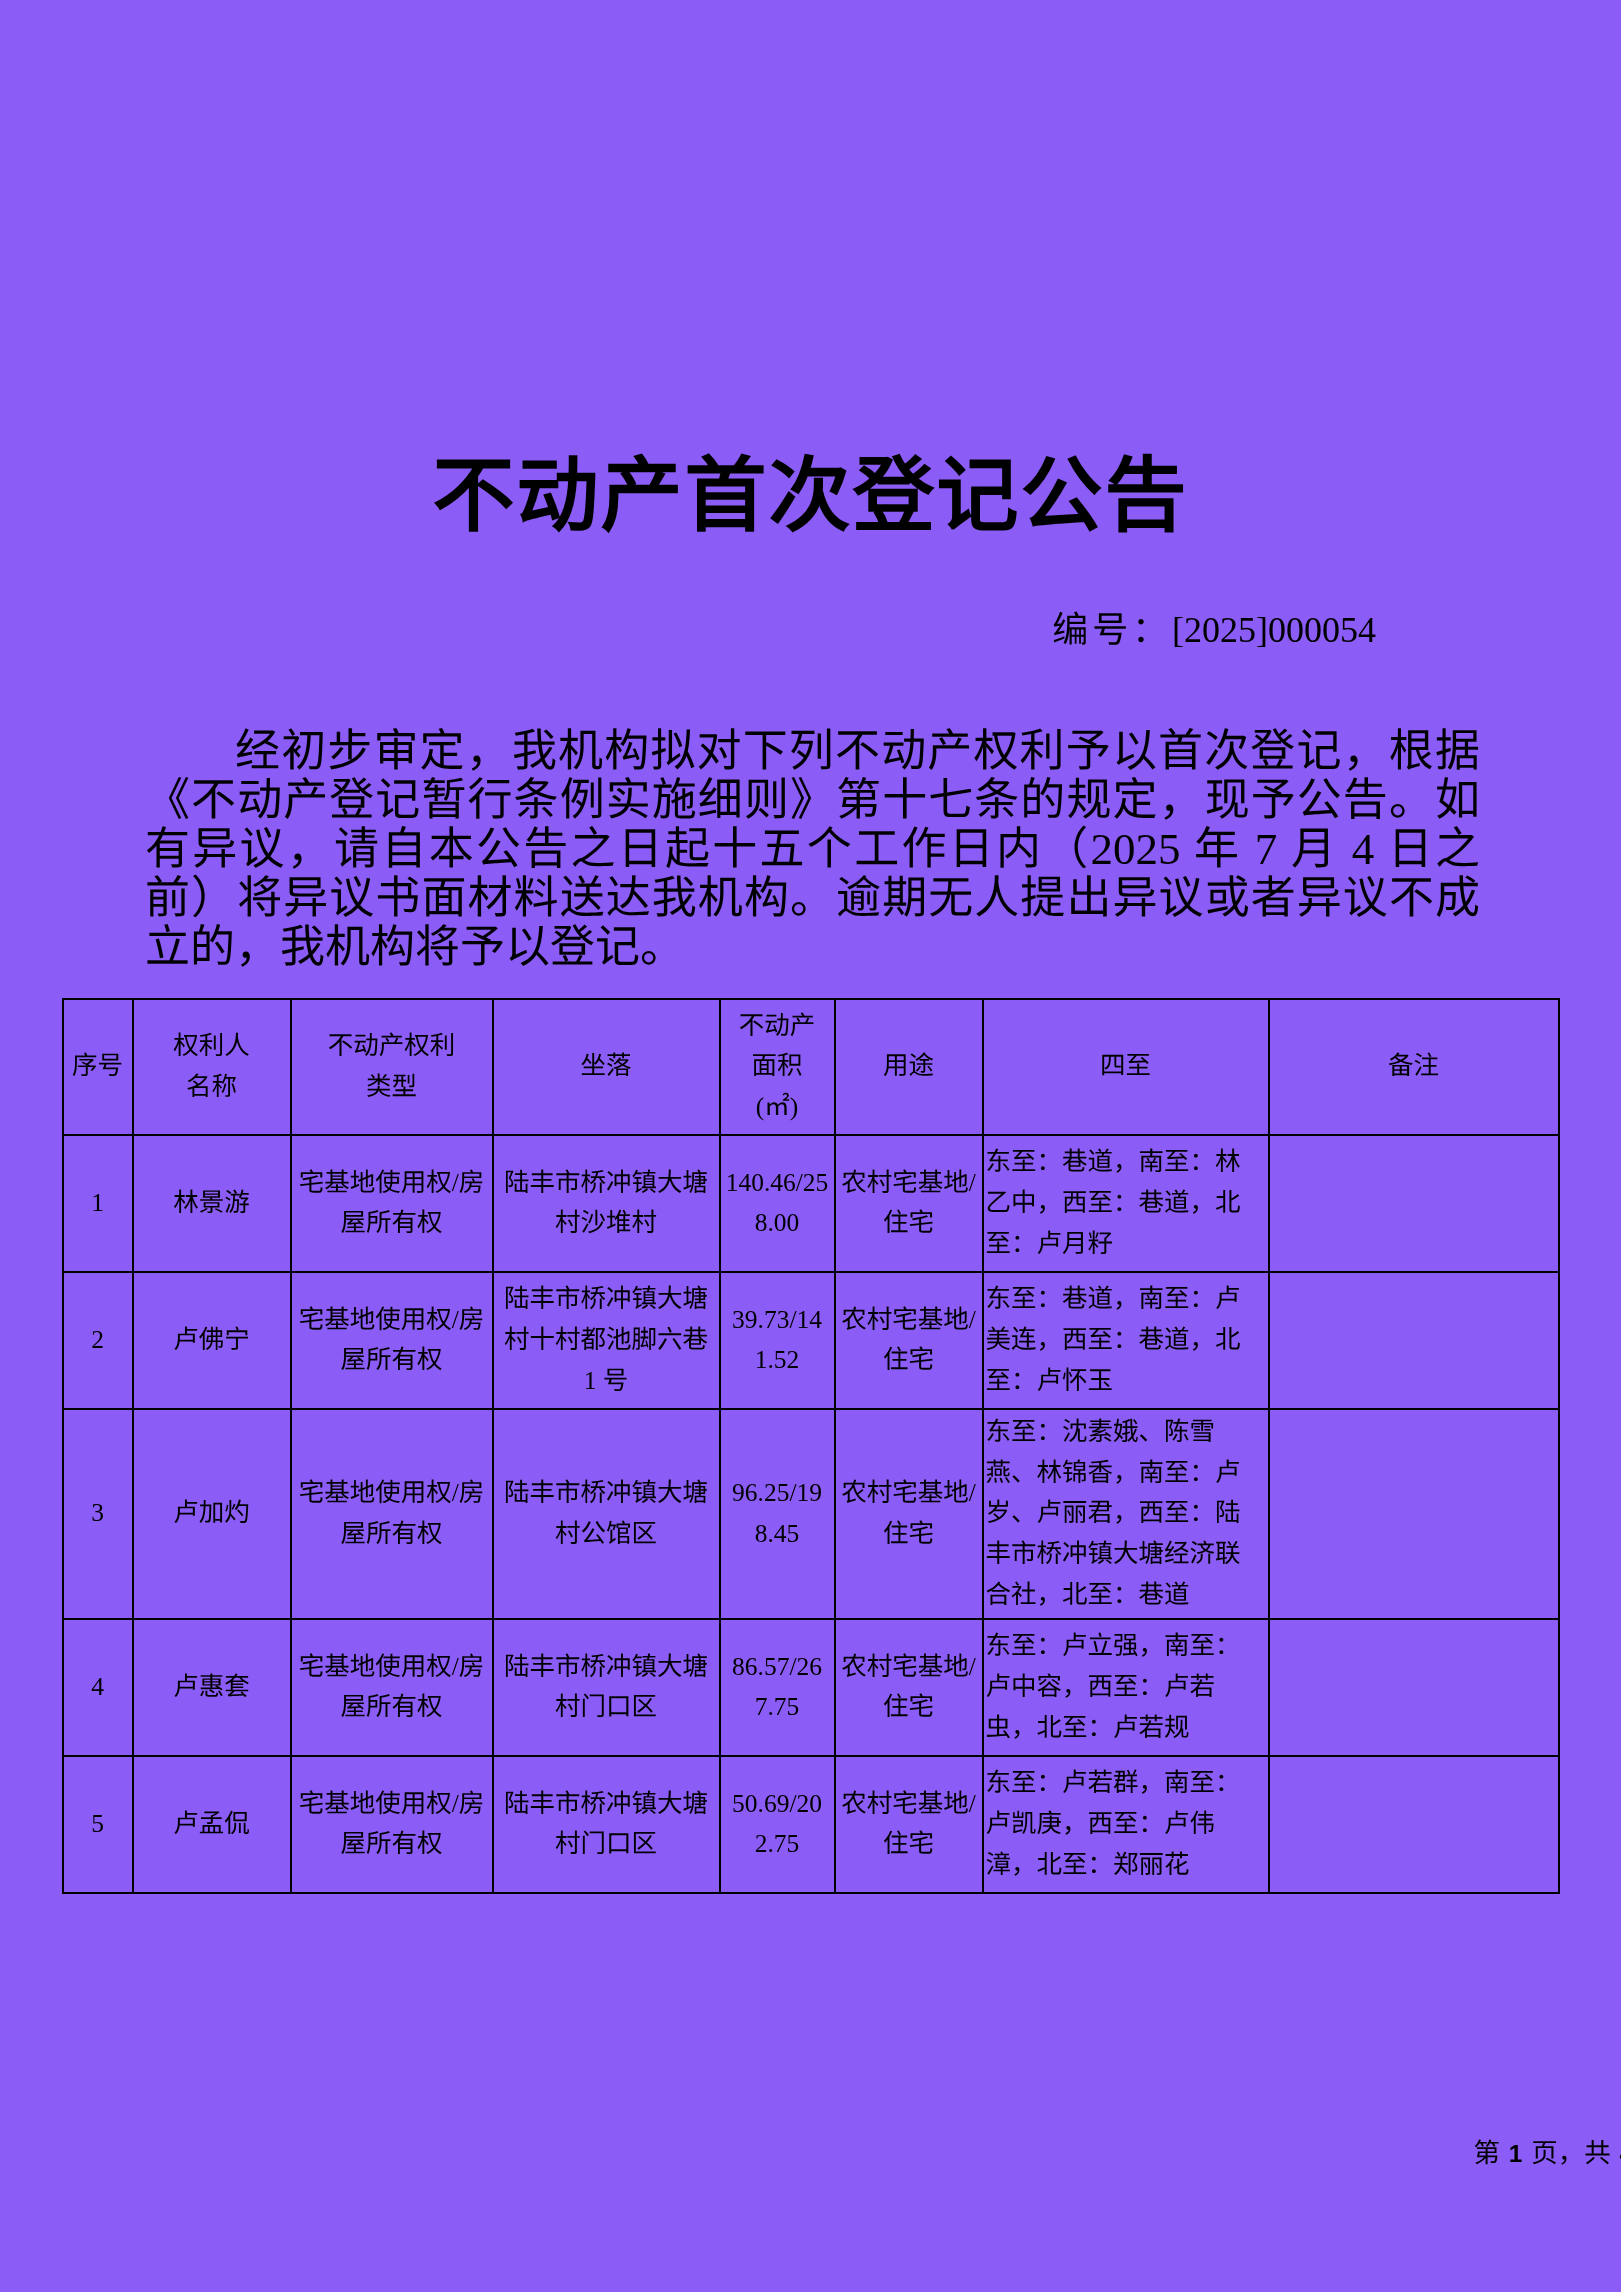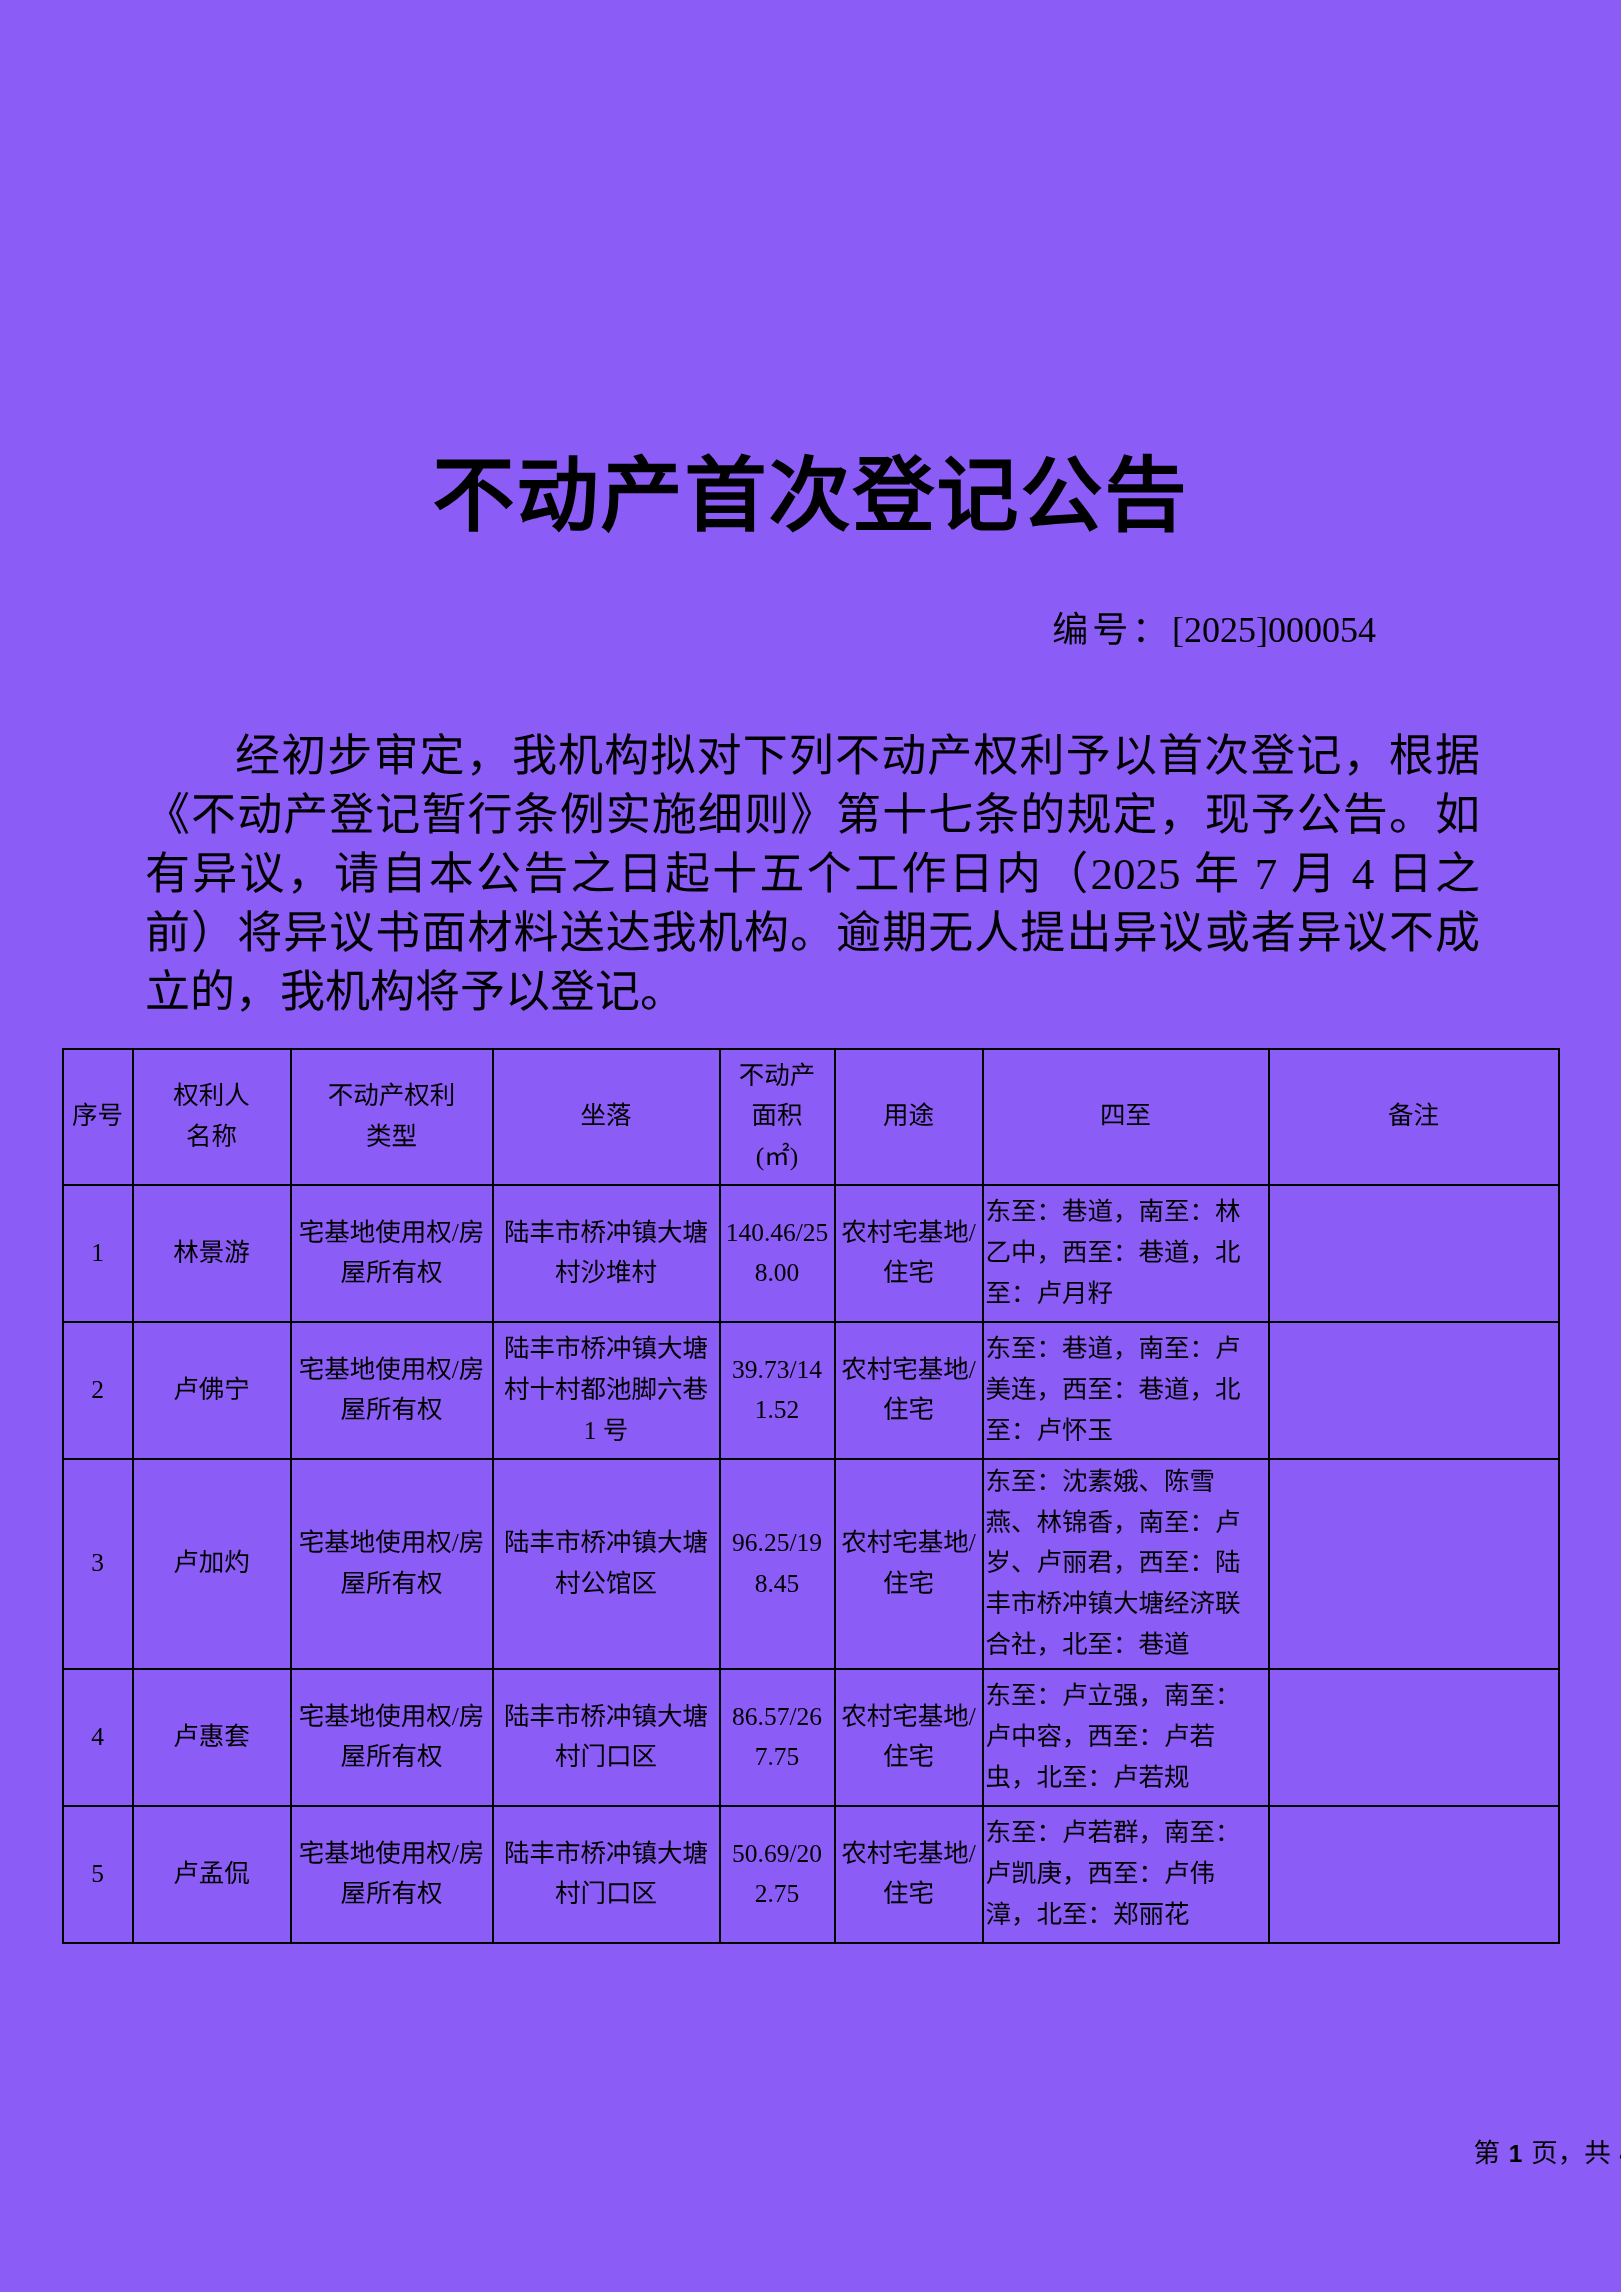--- a/index.html
+++ b/index.html
@@ -29,21 +29,21 @@
     text-align: right;
     font-size: 36px;
     line-height: 1.3;
     font-family: "Liberation Serif", "DejaVu Serif", serif;
   }
   .doc-number-line .label { letter-spacing: 3.9px; }
   .body-text {
     width: 1335px;
     margin: 74px 0 0 145px;
     font-size: 45px;
-    line-height: 59px;
+    line-height: 49px;
     text-align: justify;
     text-indent: 2em;
     font-family: "Liberation Serif", "DejaVu Serif", serif;
   }
   table.reg-table {
     margin: 25.5px auto 0 auto;
     width: 1496px;
     table-layout: fixed;
     border-collapse: collapse;
     border: 2.9px solid #000;

